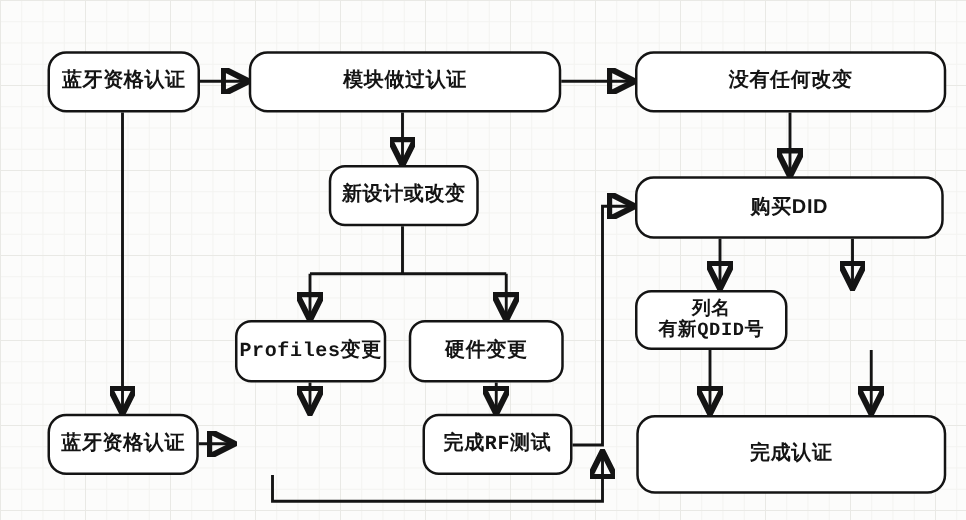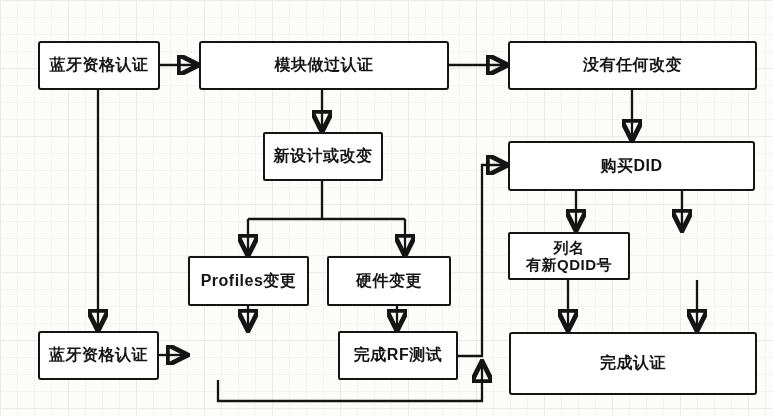--- a/index.html
+++ b/index.html
@@ -39,22 +39,22 @@
     font-weight: bold;
     font-size: 16px;
     display: flex;
     align-items: center;
     justify-content: center;
     text-align: center;
     letter-spacing: 0.5px;
     line-height: 1.15;
     z-index: 2;
   }
-  .round { border-radius: 3px; }
-  .rect  { border-radius: 2px; }
+  .round { border-radius: 15px; }
+  .rect  { border-radius: 13px; font-family: Liberation Mono, monospace; }
   .two-line {
     flex-direction: column;
     font-size: 15px;
   }
   .two-line span { display: block; }
 </style>
 </head>
 <body>
 
 <div class="stage">

